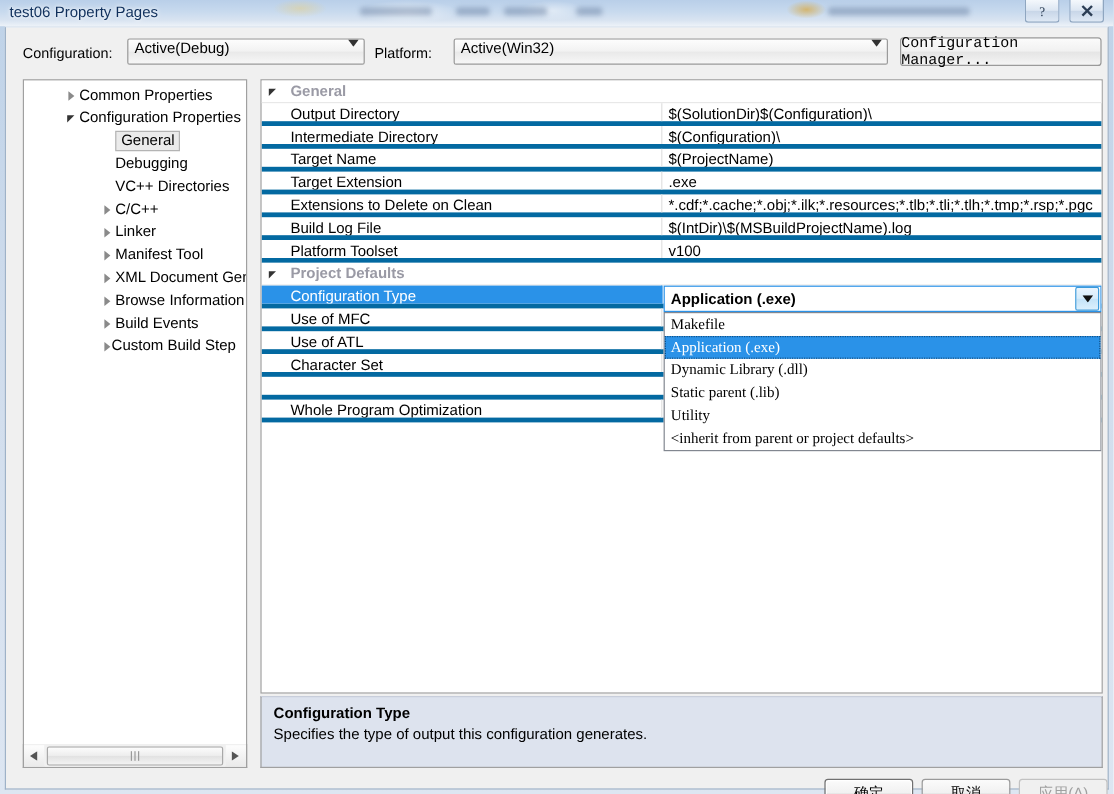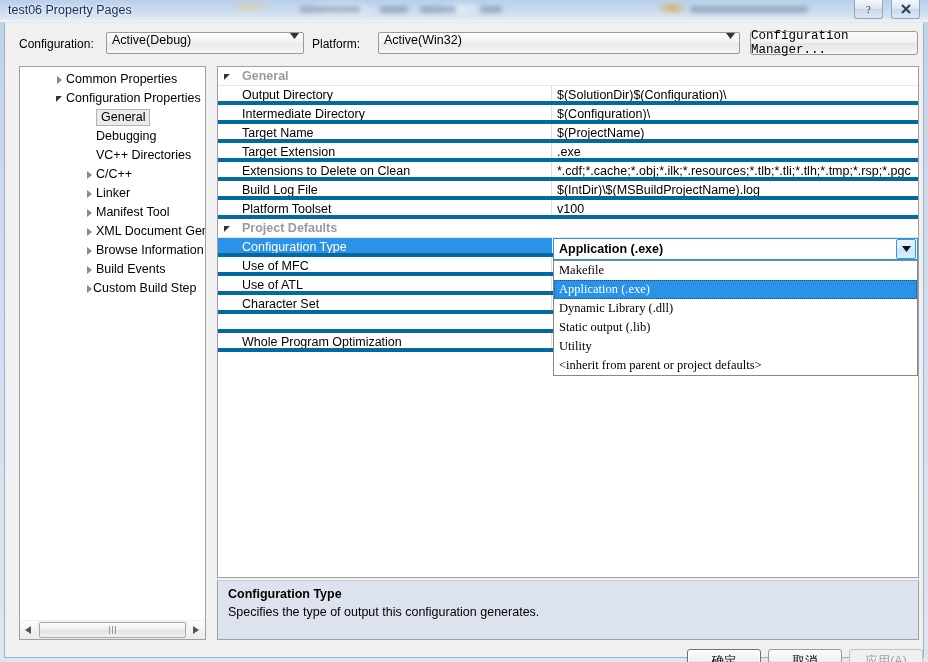--- a/index.html
+++ b/index.html
@@ -444,21 +444,21 @@
           <svg width="9" height="6" viewBox="0 0 9 6" aria-hidden="true">
             <path d="M0 0 L9 0 L4.5 6 Z" fill="#111"></path>
           </svg>
         </div>
       </div>
 
       <div id="dropdown">
           <div class="ditem">Makefile</div>
           <div class="ditem hl">Application (.exe)</div>
           <div class="ditem">Dynamic Library (.dll)</div>
-          <div class="ditem">Static output (.lib)</div>
+          <div class="ditem">Static parent (.lib)</div>
           <div class="ditem">Utility</div>
           <div class="ditem">&lt;inherit from parent or project defaults&gt;</div>
         </div>
     </div>
 
     <div id="descpane">
       <div id="desc-title">Configuration Type</div>
       <div id="desc-body">Specifies the type of output this configuration generates.</div>
     </div>
 

